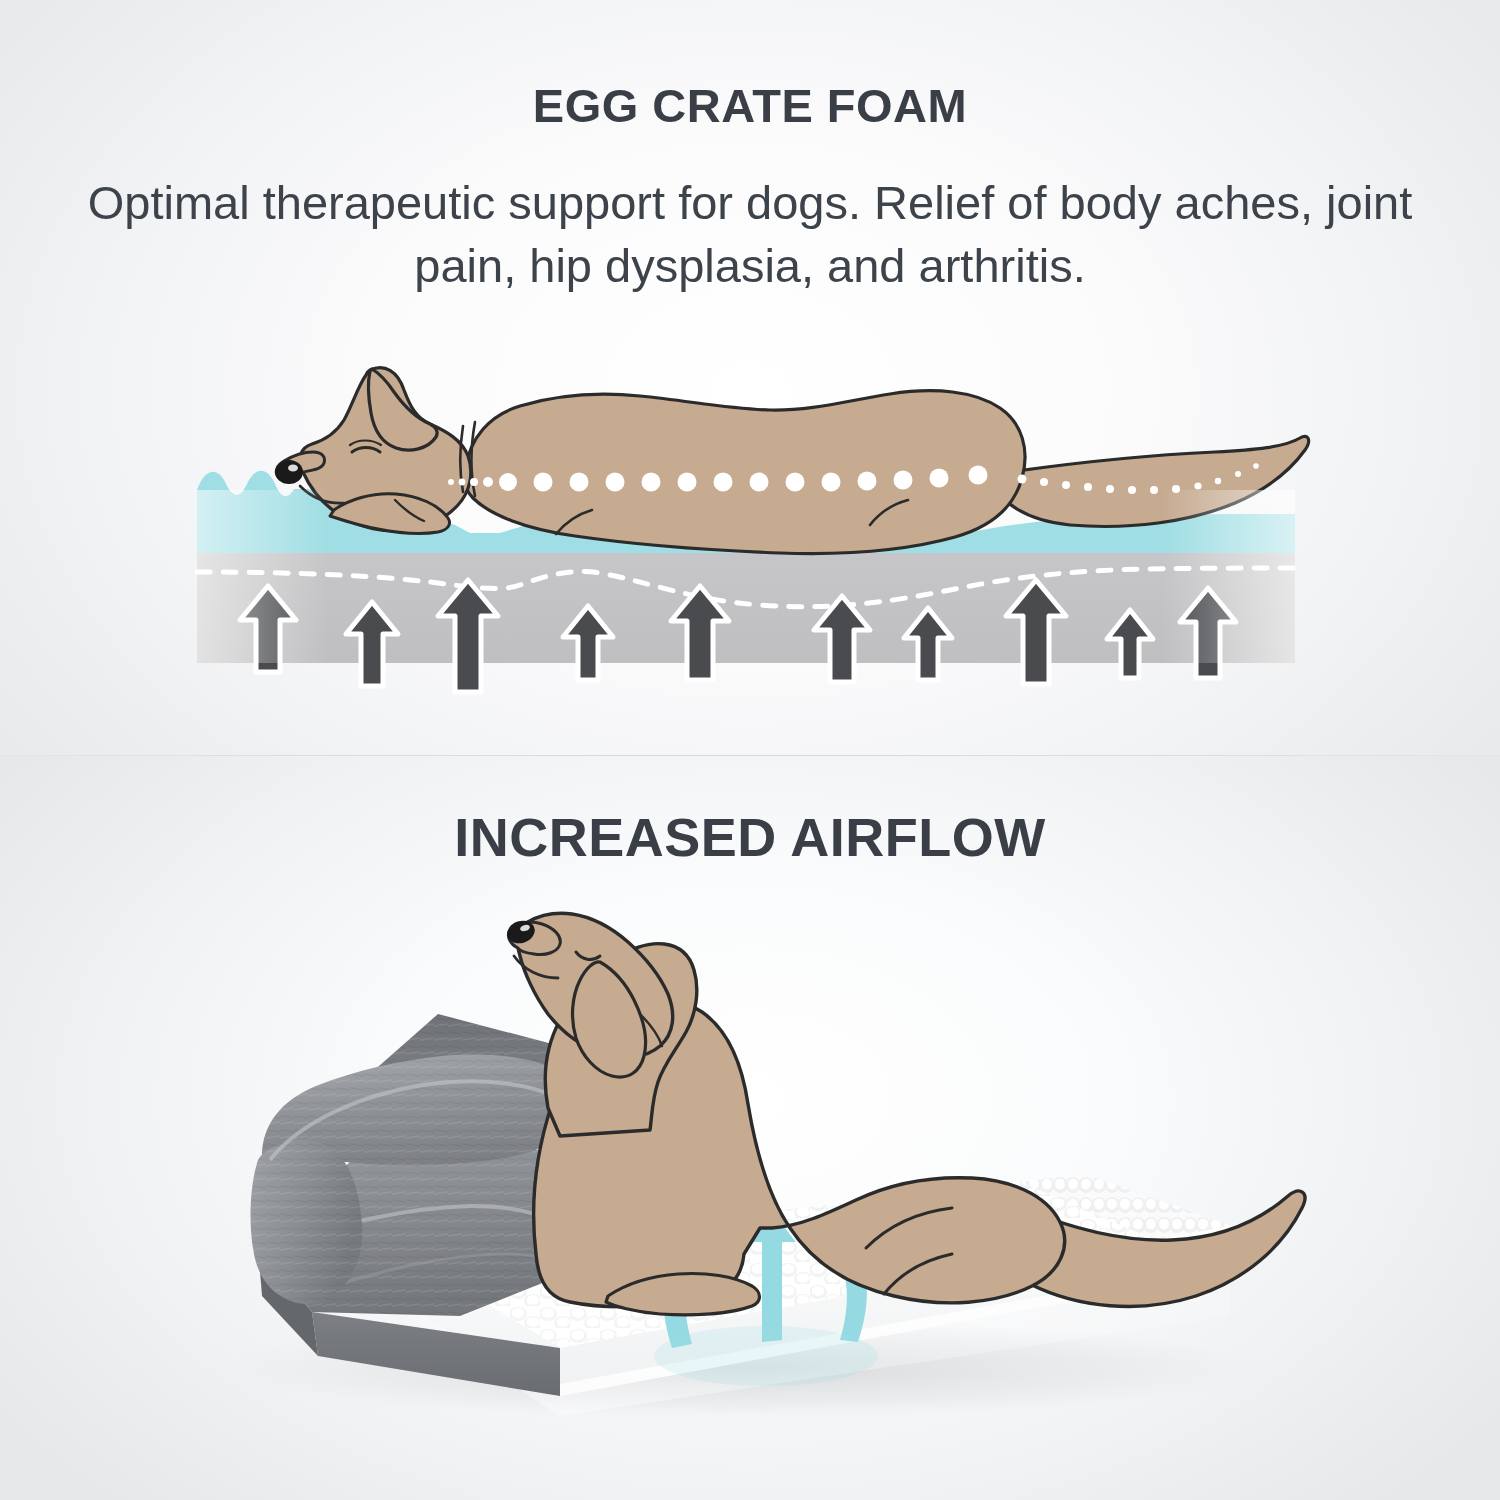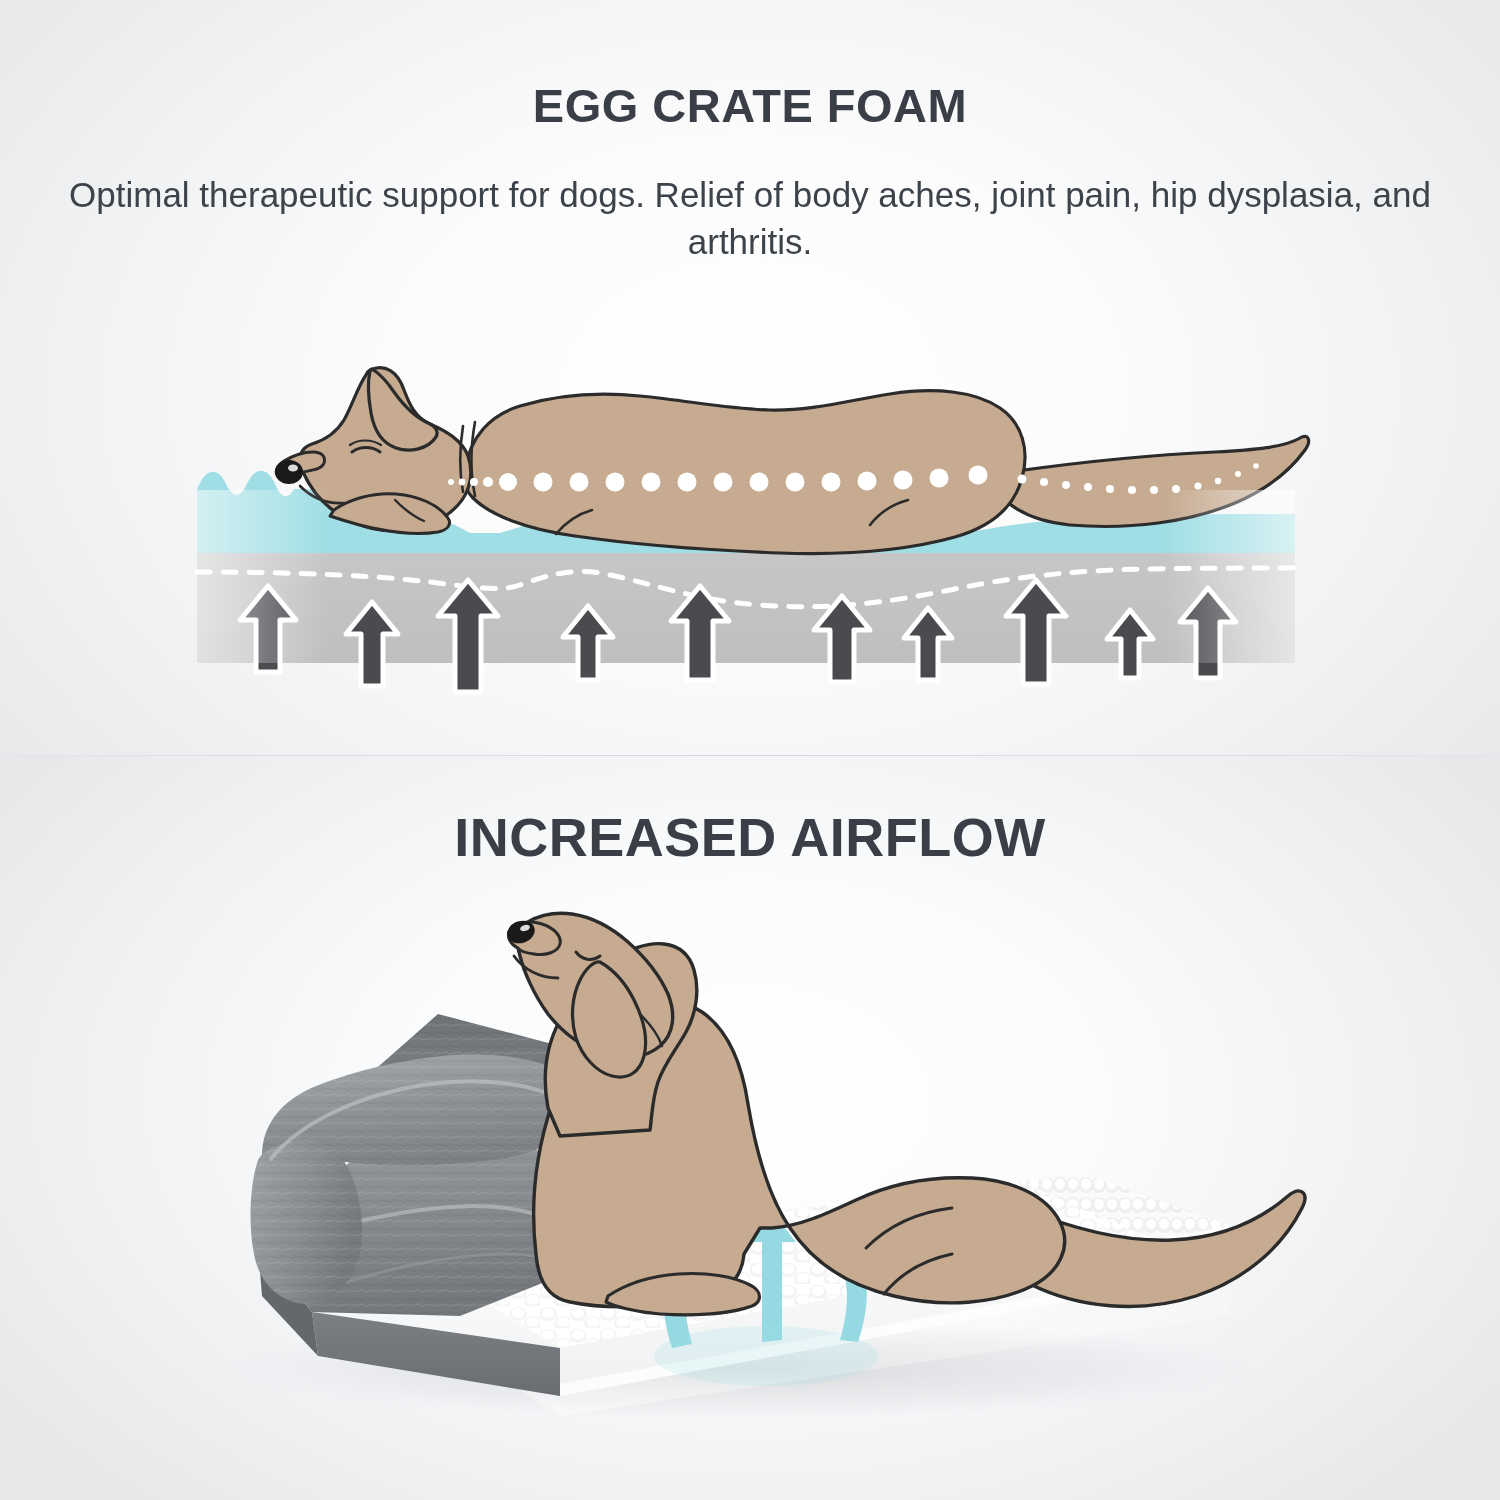--- a/index.html
+++ b/index.html
@@ -28,21 +28,21 @@
 
   
   .headline {
     position: absolute; left: 0; width: 1500px; text-align: center;
     font-weight: bold; color: #3a3f47; letter-spacing: 0.5px;
   }
   #title-top    { top: 78px;  font-size: 47px; }
   #title-bottom { top: 806px; font-size: 54px; }
   #subtitle {
     position: absolute; top: 172px; left: 55px; width: 1390px;
-    text-align: center; font-size: 35px; line-height: 1.33;
+    text-align: center; font-size: 47px; line-height: 1.33;
     color: #3d434a; font-weight: 400;
   }
 
   
   .scene { position: absolute; left: 0; top: 0; width: 1500px; }
   #scene-top    { height: 756px; }
   #scene-bottom { height: 744px; }
 </style>
 </head>
 <body>

